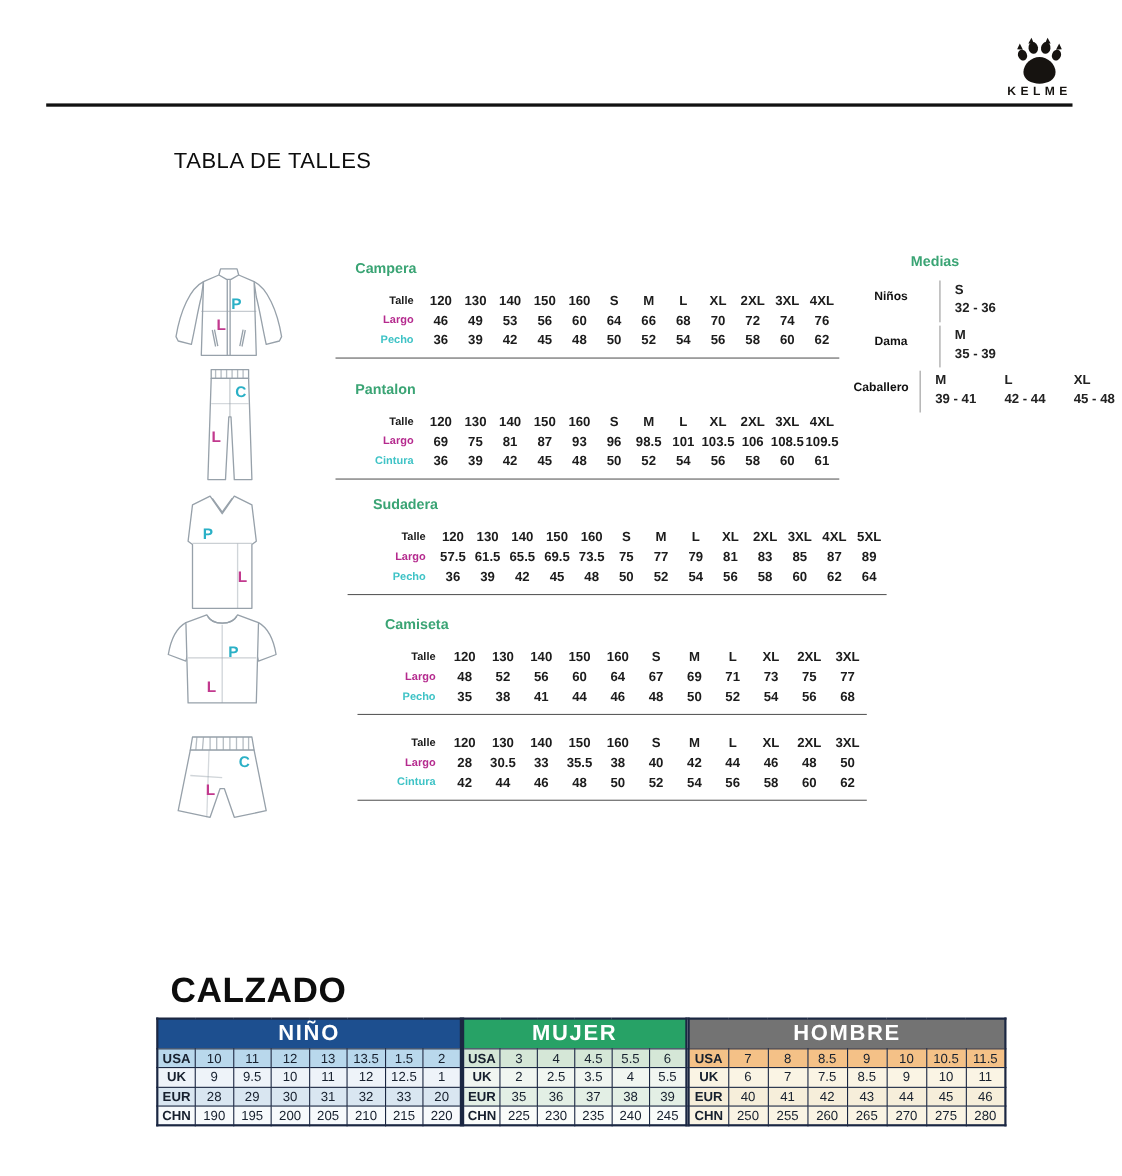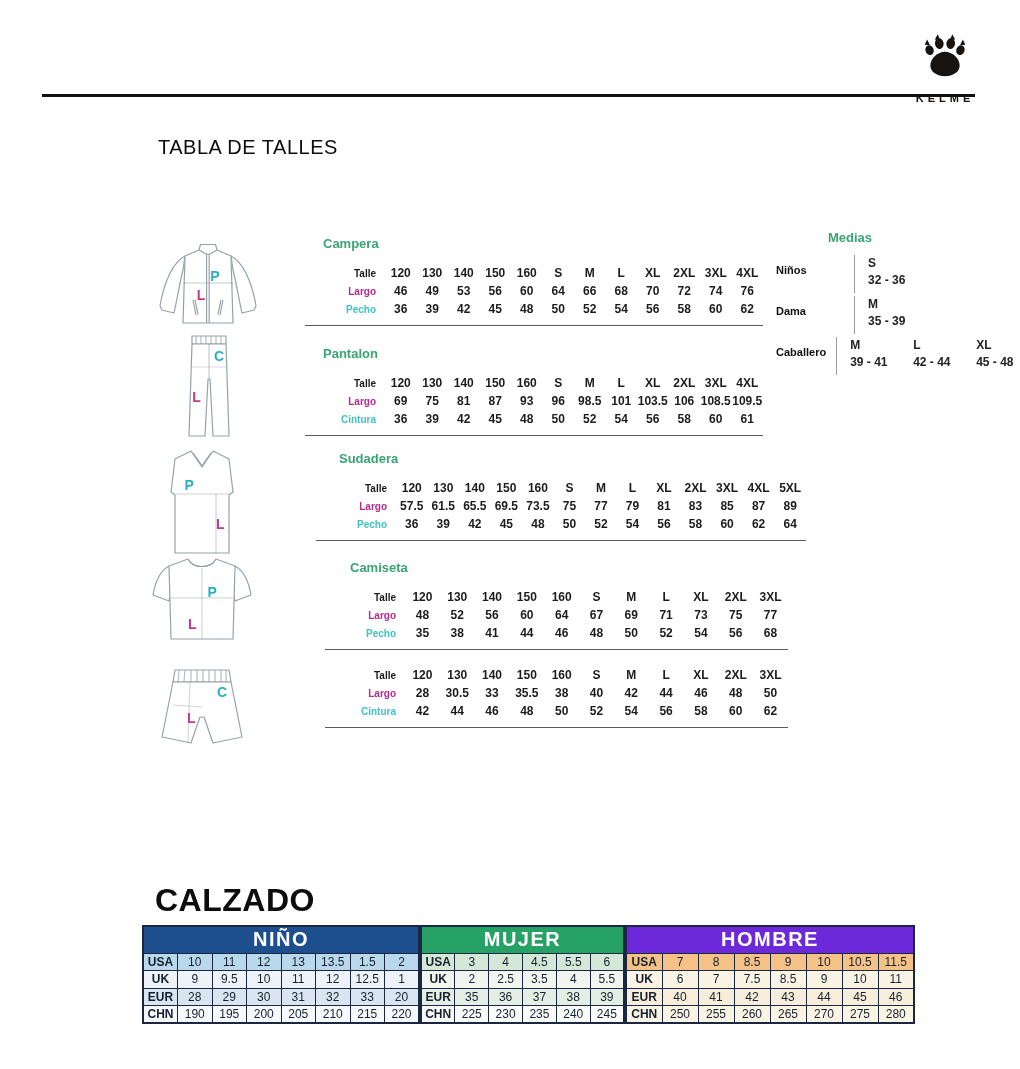--- a/index.html
+++ b/index.html
@@ -4,21 +4,21 @@
 <style>
   * { margin:0; padding:0; box-sizing:border-box; }
   html,body { background:#fff; }
   body { font-family:"Liberation Sans", sans-serif; color:#1a1a1a; }
   .page { position:relative; width:1020px; height:1069px; background:#ffffff; overflow:hidden; }
 
   
   .top-rule { position:absolute; left:42px; top:94px; width:933px; height:3px; background:#111; }
   .logo { position:absolute; left:903px; top:33px; width:84px; text-align:center; }
   .logo svg { display:block; margin:0 auto; }
-  .logo-text { font-size:11px; font-weight:700; letter-spacing:4px; color:#161310; margin-top:15px; }
+  .logo-text { font-size:11px; font-weight:700; letter-spacing:4px; color:#161310; margin-top:0; }
 
   .page-title { position:absolute; left:158px; top:136px; font-size:20px; font-weight:400; letter-spacing:0.5px; color:#0d0d0d; }
 
   
   .garment-icon { position:absolute; }
   .garment-icon svg { display:block; width:100%; height:100%; }
   .measure-letter { position:absolute; font-size:14px; font-weight:700; line-height:1; }
   .icon-jacket { left:152px; top:243px; width:112px; height:92px; }
   .icon-jacket .letter-0 { left:52%; top:28%; }
   .icon-jacket .letter-1 { left:40%; top:49%; }
@@ -49,21 +49,21 @@
   .gb-4 .g-title { margin-left:52px; }
   .g-table { border-bottom:1.5px solid #5c5c5c; padding-bottom:7px; }
   .g-row { display:flex; align-items:center; height:18px; }
   .g-label { width:80px; text-align:right; padding-right:9px; font-size:10px; font-weight:700; }
   .g-cell { flex:1; text-align:center; font-size:12px; font-weight:600; color:#1c1c1c; }
 
   
   .medias { position:absolute; left:776px; top:230px; width:258px; }
   .medias-title { font-size:13px; font-weight:700; color:#3aa474; margin:0 0 10px 52px; }
   .medias-row { display:flex; margin-bottom:3px; min-height:38px; }
-  .medias-label { width:78px; text-align:left; padding:9px 10px 0 0; font-size:11px; font-weight:700; color:#111; }
+  .medias-label { width:78px; text-align:center; padding:9px 10px 0 0; font-size:11px; font-weight:700; color:#111; }
   .medias-entries { display:flex; border-left:1.3px solid #9a9a9a; padding-left:13px; }
   .medias-entry { width:63px; font-size:12px; font-weight:600; color:#222; line-height:1.45; }
 
   
   .calzado-title { position:absolute; left:155px; top:882px; font-size:32px; font-weight:800; letter-spacing:0.5px; color:#0d0d0d; }
   .calzado-tables { position:absolute; left:142px; top:925px; display:flex; }
   .shoe-table { border-collapse:collapse; table-layout:fixed; }
   .shoe-nino { width:278px; } .shoe-mujer { width:205px; } .shoe-hombre { width:290px; }
   .shoe-table th, .shoe-table td { border:1.6px solid #1b2742; }
   .shoe-table { border:2.5px solid #1b2742; }
@@ -544,21 +544,21 @@
             <td class="shoe-cell">230</td>
             <td class="shoe-cell">235</td>
             <td class="shoe-cell">240</td>
             <td class="shoe-cell">245</td>
           </tr>
         </tbody>
       </table>
       <table class="shoe-table shoe-hombre">
         <thead>
           <tr>
-            <th class="shoe-header" colspan="8" style="background: #6d28d9;">HOMBRE</th>
+            <th class="shoe-header" colspan="8" style="background: #737373;">HOMBRE</th>
           </tr>
         </thead>
         <tbody>
           <tr style="background: rgb(244, 193, 135);">
             <td class="shoe-label">USA</td>
             <td class="shoe-cell">7</td>
             <td class="shoe-cell">8</td>
             <td class="shoe-cell">8.5</td>
             <td class="shoe-cell">9</td>
             <td class="shoe-cell">10</td>

